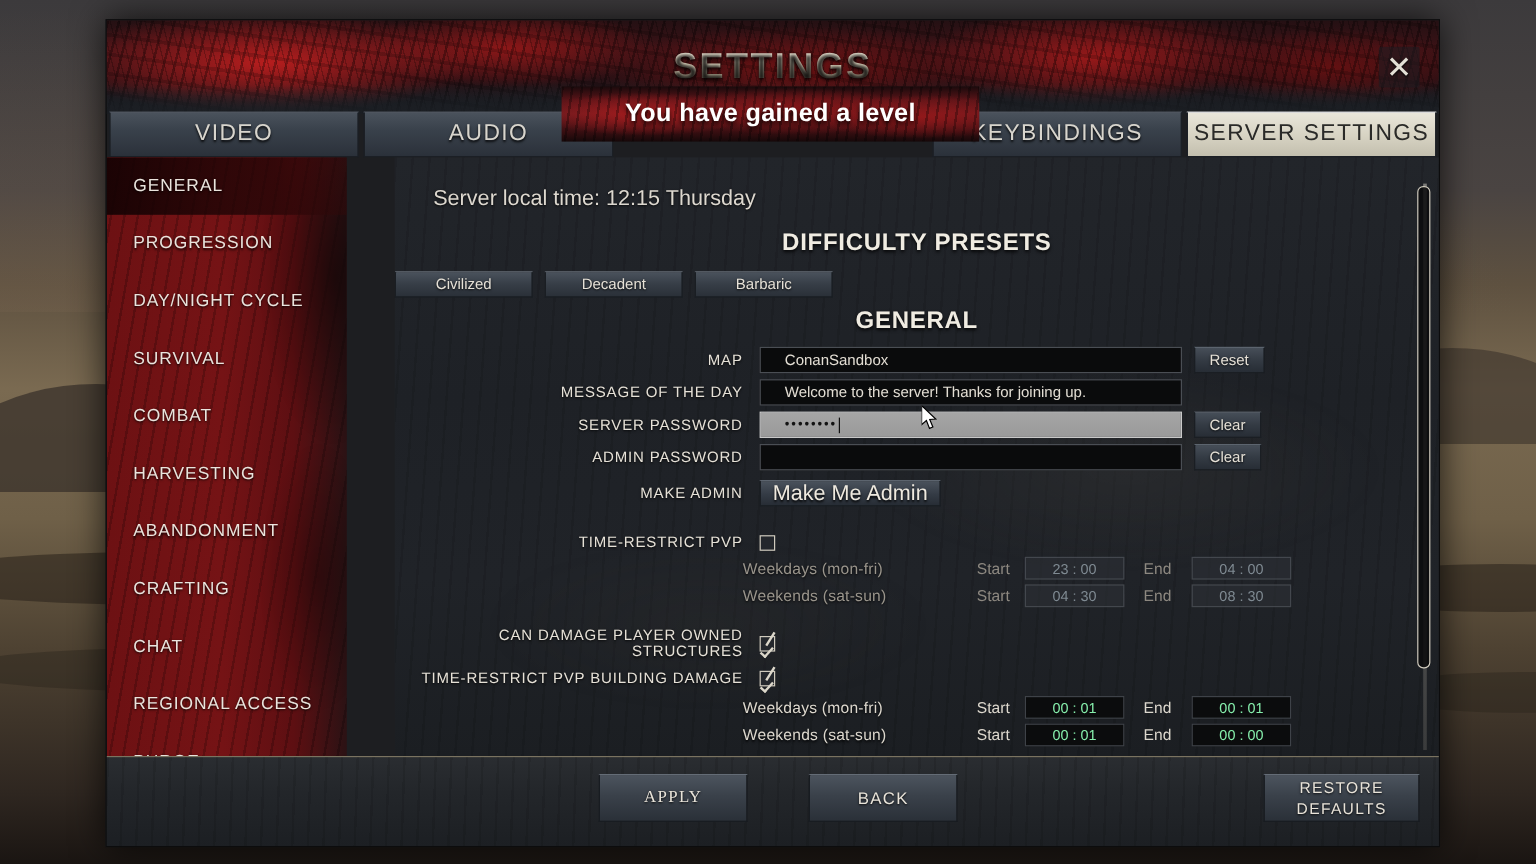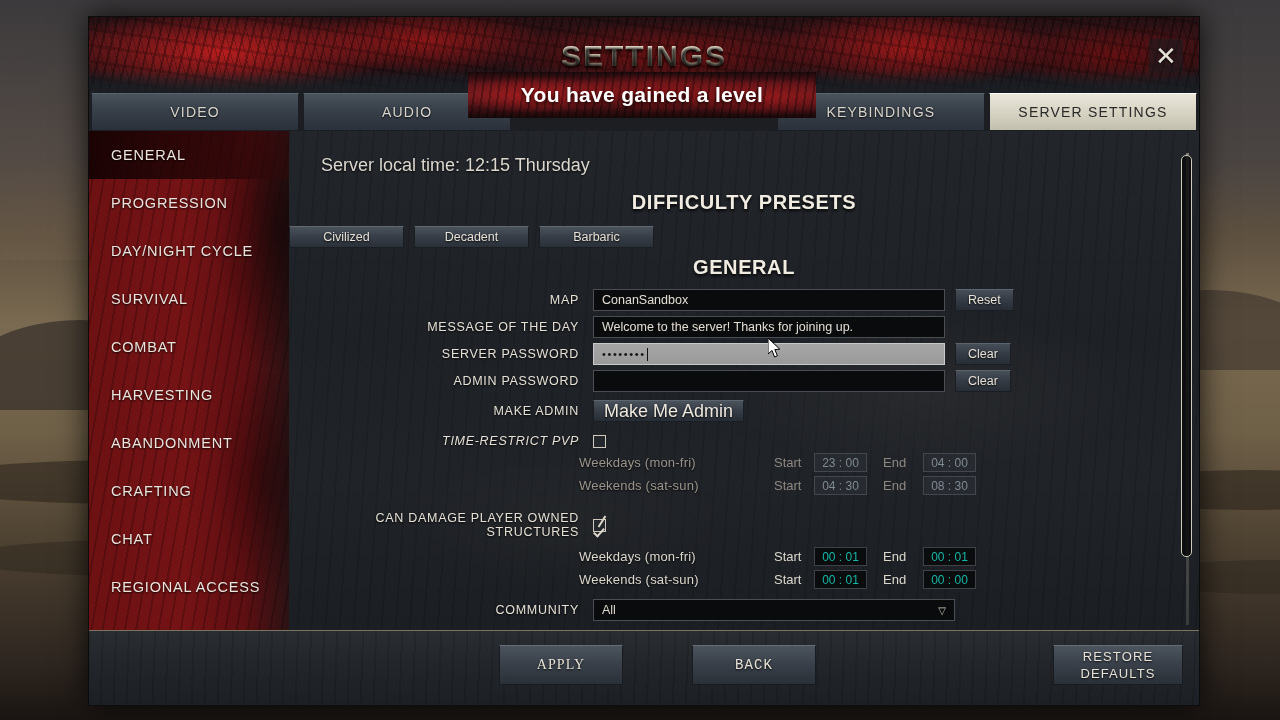--- a/index.html
+++ b/index.html
@@ -48,21 +48,21 @@
     -webkit-background-clip:text;background-clip:text;color:transparent;
     text-shadow:0 2px 3px rgba(0,0,0,.85);}
   .close-btn{position:absolute;right:16px;top:22px;width:34px;height:34px;
     display:flex;align-items:center;justify-content:center;color:#e4e0d6;
     font-size:26px;line-height:1;cursor:pointer;
     background:rgba(25,28,32,.55);border-radius:2px;text-shadow:0 1px 2px #000;}
 
   
   .tabs{position:absolute;left:0;right:0;top:76px;height:38px;display:flex;gap:4px;padding:0 2px;}
   .tab{flex:1;display:flex;align-items:center;justify-content:center;
-    font-size:14px;letter-spacing:1.2px;color:#d8d5cd;cursor:pointer;
+    font-size:19px;letter-spacing:1.2px;color:#d8d5cd;cursor:pointer;
     background:linear-gradient(to bottom,#4a525c 0%,#39414b 40%,#2b313a 100%);
     border:1px solid #1b1f25;border-top:1px solid #5a626c;
     text-shadow:0 1px 2px rgba(0,0,0,.9);}
   .tab.spacer{background:transparent;border:none;pointer-events:none;flex:1.25;}
   .tab.active{background:linear-gradient(to bottom,#e9e6da 0%,#d6d2c2 55%,#c3bfae 100%);
     color:#2a2a28;text-shadow:none;border-top:1px solid #fff;}
 
   
   .lvl-banner{position:absolute;left:468px;top:72px;width:348px;height:46px;z-index:5;
     display:flex;align-items:center;justify-content:center;overflow:hidden;
@@ -70,21 +70,21 @@
       radial-gradient(ellipse 120px 24px at 20% 50%, rgba(170,28,30,.95), transparent 75%),
       radial-gradient(ellipse 140px 26px at 55% 45%, rgba(140,22,24,.9), transparent 75%),
       radial-gradient(ellipse 120px 24px at 86% 55%, rgba(150,24,26,.9), transparent 75%),
       linear-gradient(to bottom,#1a0a0c,#5a1418 25%,#6a1a1e 50%,#3c0f12 80%,#160809);}
   .lvl-banner:before{content:"";position:absolute;inset:0;opacity:.5;
     background:repeating-linear-gradient(98deg, rgba(0,0,0,.6) 0 2px, transparent 2px 8px);}
   .lvl-text{position:relative;font-size:21px;font-weight:bold;color:#fff;
     letter-spacing:.3px;text-shadow:0 2px 4px rgba(0,0,0,.9);}
 
   
-  .body{position:absolute;left:0;right:0;top:114px;bottom:74px;display:flex;overflow:hidden;}
+  .body{position:absolute;left:0;right:0;top:114px;bottom:74px;display:flex;overflow:hidden;gap:40px;}
 
   
   .sidebar{position:relative;width:200px;flex:none;overflow:hidden;
     background:linear-gradient(to right,#6d1113 0%,#751315 48%,#5d0f12 78%,#2b1214 100%);}
   .sidebar:before{content:"";position:absolute;inset:0;opacity:.55;
     background:
       radial-gradient(ellipse 90px 200px at 95% 20%, rgba(0,0,0,.85), transparent 70%),
       radial-gradient(ellipse 70px 160px at 88% 70%, rgba(0,0,0,.6), transparent 70%),
       repeating-linear-gradient(100deg, rgba(0,0,0,.35) 0 2px, transparent 2px 11px);}
   .side-item{position:relative;height:48px;display:flex;align-items:center;
@@ -109,21 +109,21 @@
     letter-spacing:.6px;text-shadow:0 2px 3px rgba(0,0,0,.9);}
 
   
   .row{display:flex;align-items:center;margin-bottom:5px;}
   .rlabel{width:290px;text-align:right;padding-right:14px;font-size:12.5px;
     color:#e6e1d7;letter-spacing:.7px;text-shadow:0 1px 2px rgba(0,0,0,.85);}
   .rlabel.sub{color:#9a958c;font-size:13px;letter-spacing:.2px;text-align:left;
     width:auto;padding-right:0;}
 
   .txtfield{height:22px;background:#0a0b0c;border:1px solid #4a4e54;
-    color:#e3ded4;font-size:12.5px;display:flex;align-items:center;padding:0 8px;box-sizing:border-box;}
+    color:#e3ded4;font-size:12.5px;display:flex;align-items:center;padding:0 20px;box-sizing:border-box;}
   .txtfield.wide{width:352px;}
   .txtfield.pwd{background:linear-gradient(to bottom,#a5a5a5,#9a9a9a);
     border:1px solid #c9c9c9;color:#121212;letter-spacing:1.6px;font-size:11px;}
   .caret{display:inline-block;width:1px;height:13px;background:#111;margin-left:1px;}
 
   .sidebtn{height:22px;min-width:50px;padding:0 12px;margin-left:10px;font-size:12.5px;
     color:#e6e1d7;display:flex;align-items:center;justify-content:center;cursor:pointer;
     background:linear-gradient(to bottom,#464e58 0%,#343b44 50%,#272d35 100%);
     border:1px solid #1a1e23;border-top-color:#5c646e;
     text-shadow:0 1px 2px rgba(0,0,0,.9);box-sizing:border-box;}
@@ -139,23 +139,23 @@
     background:linear-gradient(to bottom,#4a525c,#343b45 55%,#272d35);
     border:1px solid #1a1e23;border-top-color:#5c646e;text-shadow:0 1px 2px #000;box-sizing:border-box;}
 
   .chk{width:13px;height:13px;border:1px solid #cfcabd;background:#24272c;
     position:relative;cursor:pointer;box-sizing:border-box;}
   .chk.on:after{content:"";position:absolute;left:2px;top:6px;width:4px;height:9px;
     border:solid #dcd7ca;border-width:0 2px 2px 0;transform:rotate(42deg);}
   .chk.on:before{content:"";position:absolute;left:7px;top:-5px;width:2px;height:13px;
     background:#dcd7ca;transform:rotate(32deg);}
 
-  .timefield{width:53px;height:19px;display:flex;align-items:center;justify-content:center;
+  .timefield{width:83px;height:19px;display:flex;align-items:center;justify-content:center;
     font-size:12px;box-sizing:border-box;text-align:right;}
-  .timefield.on{background:#0b0c0d;border:1px solid #3e4248;color:#14b8a6;}
+  .timefield.on{background:#0b0c0d;border:1px solid #3e4248;color:#86efac;}
   .timefield.off{background:rgba(46,50,55,.55);border:1px solid rgba(95,100,107,.5);color:#7f8a92;}
   .tlab{font-size:13px;color:#ddd8ce;width:40px;}
   .tlab.off{color:#8d8880;}
 
   .dropdown{width:362px;height:22px;background:#0a0b0c;border:1px solid #4a4e54;
     display:flex;align-items:center;padding:0 8px;box-sizing:border-box;
     color:#ddd8ce;font-size:12.5px;cursor:pointer;justify-content:space-between;}
   .dd-arrow{font-size:10px;color:#cfcabd;}
 
   
@@ -170,21 +170,21 @@
     border-top:1px solid #7a7360;}
   .footer:before{content:"";position:absolute;inset:0;opacity:.35;
     background:repeating-linear-gradient(92deg, rgba(0,0,0,.3) 0 2px, transparent 2px 13px);}
   .fbtn{position:absolute;top:14px;height:40px;display:flex;align-items:center;
     justify-content:center;flex-direction:column;font-size:14px;letter-spacing:1.1px;
     color:#e8e3d9;cursor:pointer;
     background:linear-gradient(to bottom,#4c545e 0%,#3a414a 45%,#2a3038 100%);
     border:1px solid #181c21;border-top-color:#646c76;
     text-shadow:0 1px 2px rgba(0,0,0,.9);box-sizing:border-box;}
   .fbtn.apply{left:410px;width:124px;font-family:Liberation Serif, serif;}
-  .fbtn.back{left:603px;width:124px;font-family:Liberation Mono, monospace;}
+  .fbtn.back{left:585px;width:124px;}
   .fbtn.restore{left:964px;width:130px;font-size:13px;line-height:17px;}
 
   
   .cursor{position:absolute;left:768px;top:338px;width:13px;height:20px;z-index:60;
     pointer-events:none;}
 </style>
 </head>
 <body>
 
 <div id="screen">
@@ -273,21 +273,21 @@
               <div class="rlabel">ADMIN PASSWORD</div>
               <div class="txtfield wide"></div>
               <div class="sidebtn">Clear</div>
             </div>
 
             <div class="row" style="margin-top:8px;">
               <div class="rlabel">MAKE ADMIN</div>
               <div class="adminbtn">Make Me Admin</div>
             </div>
 
-            <div class="row" style="margin-top:12px;font-style:italic;">
+            <div class="row" style="margin-top:23px;">
               <div class="rlabel">TIME-RESTRICT PVP</div>
               <div class="chk"></div>
             </div>
 
             <div class="row" style="margin-bottom:4px;">
               <div style="width:290px;"></div>
               <div class="rlabel sub" style="width:195px;">Weekdays (mon-fri)</div>
               <div class="tlab off">Start</div>
               <div class="timefield off">23 : 00</div>
               <div class="tlab off" style="margin-left:16px;">End</div>
@@ -301,20 +301,24 @@
               <div class="timefield off">04 : 30</div>
               <div class="tlab off" style="margin-left:16px;">End</div>
               <div class="timefield off">08 : 30</div>
             </div>
 
             <div class="row" style="margin-top:16px;">
               <div class="rlabel">CAN DAMAGE PLAYER OWNED STRUCTURES</div>
               <div class="chk on"></div>
             </div>
 
+            <div class="row" style="margin-top:8px;">
+              <div class="rlabel">TIME-RESTRICT PVP BUILDING DAMAGE</div>
+              <div class="chk on"></div>
+            </div>
 
             <div class="row" style="margin-top:8px;margin-bottom:4px;">
               <div style="width:290px;"></div>
               <div class="rlabel sub" style="width:195px;color:#ddd8ce;">Weekdays (mon-fri)</div>
               <div class="tlab">Start</div>
               <div class="timefield on">00 : 01</div>
               <div class="tlab" style="margin-left:16px;">End</div>
               <div class="timefield on">00 : 01</div>
             </div>
 

